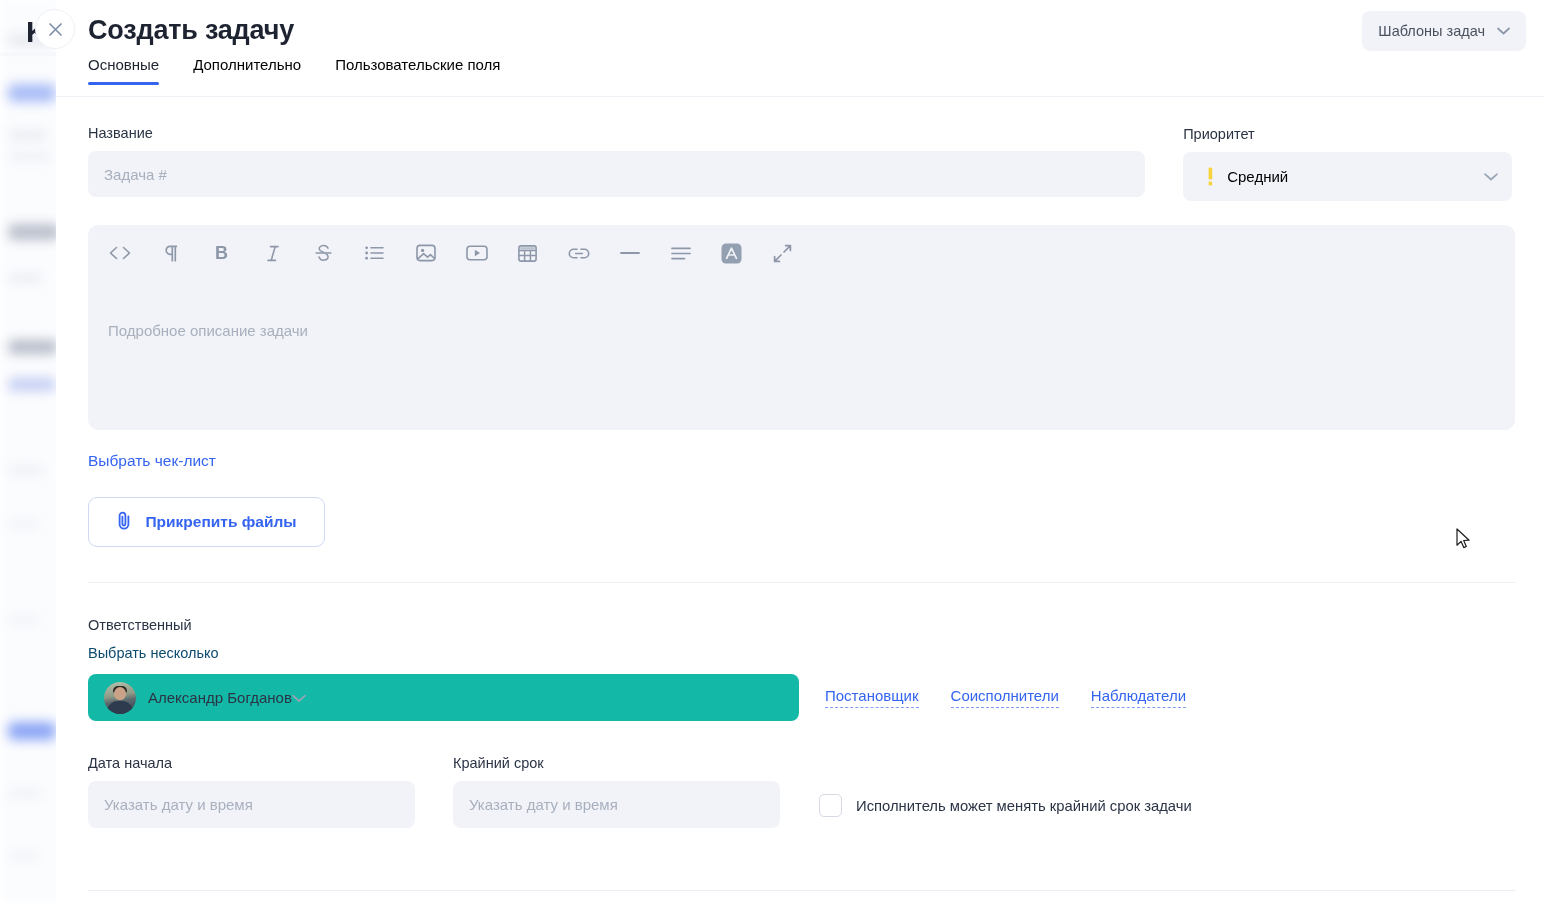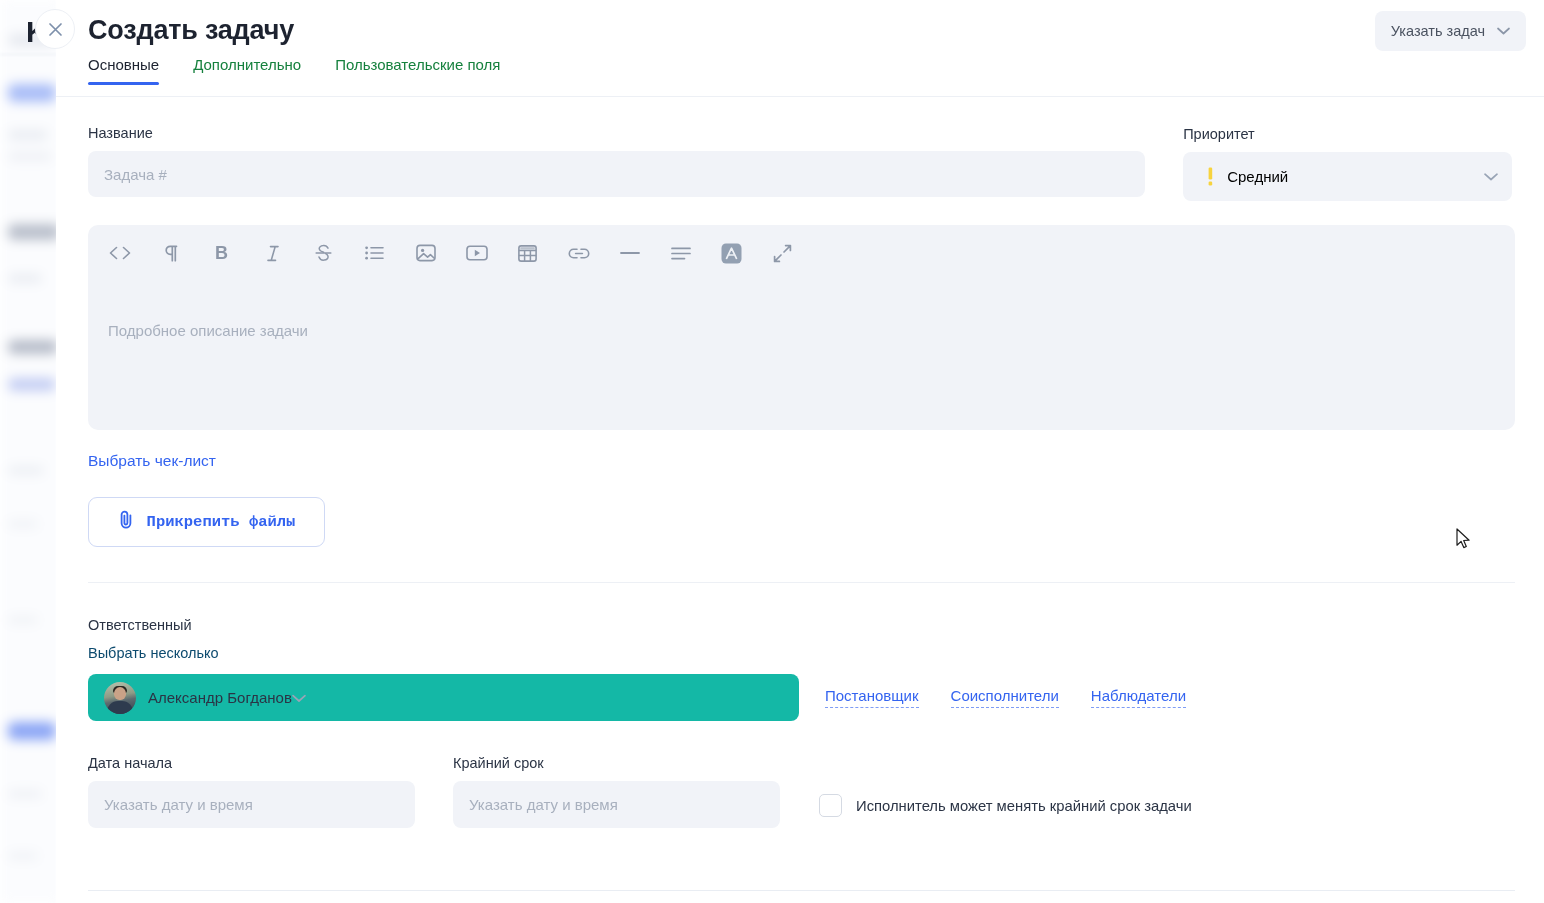--- a/index.html
+++ b/index.html
@@ -51,21 +51,21 @@
     position:absolute;right:18px;top:11px;height:40px;
     background:#f1f3f8;border:none;border-radius:8px;
     padding:0 16px;display:flex;align-items:center;gap:12px;
     font-size:14.5px;color:#4a5260;cursor:pointer;
     font-family:inherit;
   }
   .tpl-btn .chev{display:flex;}
 
   .tabs{position:absolute;left:32px;top:56px;display:flex;gap:34px;}
   .tab{
-    position:relative;font-size:15px;color:#15803d;padding-bottom:12px;cursor:pointer;
+    position:relative;font-size:15px;color:#000000;padding-bottom:12px;cursor:pointer;
     white-space:nowrap;
   }
   .tab.active{color:#1d2330;}
   .tab.active:after{
     content:"";position:absolute;left:0;right:0;bottom:0;height:3px;
     background:#3464f0;border-radius:2px;
   }
   .header-rule{
     position:absolute;left:0;right:0;top:96px;height:1px;background:#edf0f5;
   }
@@ -113,21 +113,21 @@
   }
 
   .checklist-link{
     display:inline-block;margin-top:22px;font-size:15.5px;color:#3464f0;cursor:pointer;
     font-weight:400;
   }
 
   .attach-btn{
     margin-top:27px;height:50px;width:237px;background:#ffffff;border:1px solid #cfd9f5;
     border-radius:9px;display:flex;align-items:center;justify-content:center;gap:12px;
-    color:#3464f0;font-size:15.5px;font-weight:700;cursor:pointer;font-family:Liberation Mono, monospace;
+    color:#3464f0;font-size:15.5px;font-weight:700;cursor:pointer;font-family:Liberation Sans, sans-serif;
   }
 
   .divider{height:1px;background:#edf0f5;margin-top:35px;width:1427px;}
 
   .sect-label{margin-top:34px;font-size:14.5px;color:#2b3445;}
   .multi-link{
     display:inline-block;margin-top:12px;font-size:14.5px;color:#0c4a6e;cursor:pointer;
   }
 
   .assignee-row{display:flex;align-items:center;margin-top:12px;}
@@ -211,21 +211,21 @@
 
     <div class="close-btn">
       <svg width="17" height="17" viewBox="0 0 17 17" aria-hidden="true">
         <path d="M3 3 L14 14 M14 3 L3 14" stroke="#7e90ab" stroke-width="1.7" stroke-linecap="round" fill="none"></path>
       </svg>
     </div>
 
     <div class="page-title">Создать задачу</div>
 
     <button class="tpl-btn">
-      <span>Указать задач</span>
+      <span>Шаблоны задач</span>
       <span class="chev">
         <svg width="13" height="8" viewBox="0 0 13 8" aria-hidden="true">
           <path d="M1 1.5 L6.5 6.5 L12 1.5" stroke="#8b96a8" stroke-width="1.7" fill="none" stroke-linecap="round" stroke-linejoin="round"></path>
         </svg>
       </span>
     </button>
 
     <div class="tabs">
       <div class="tab active">Основные</div>
       <div class="tab">Дополнительно</div>

